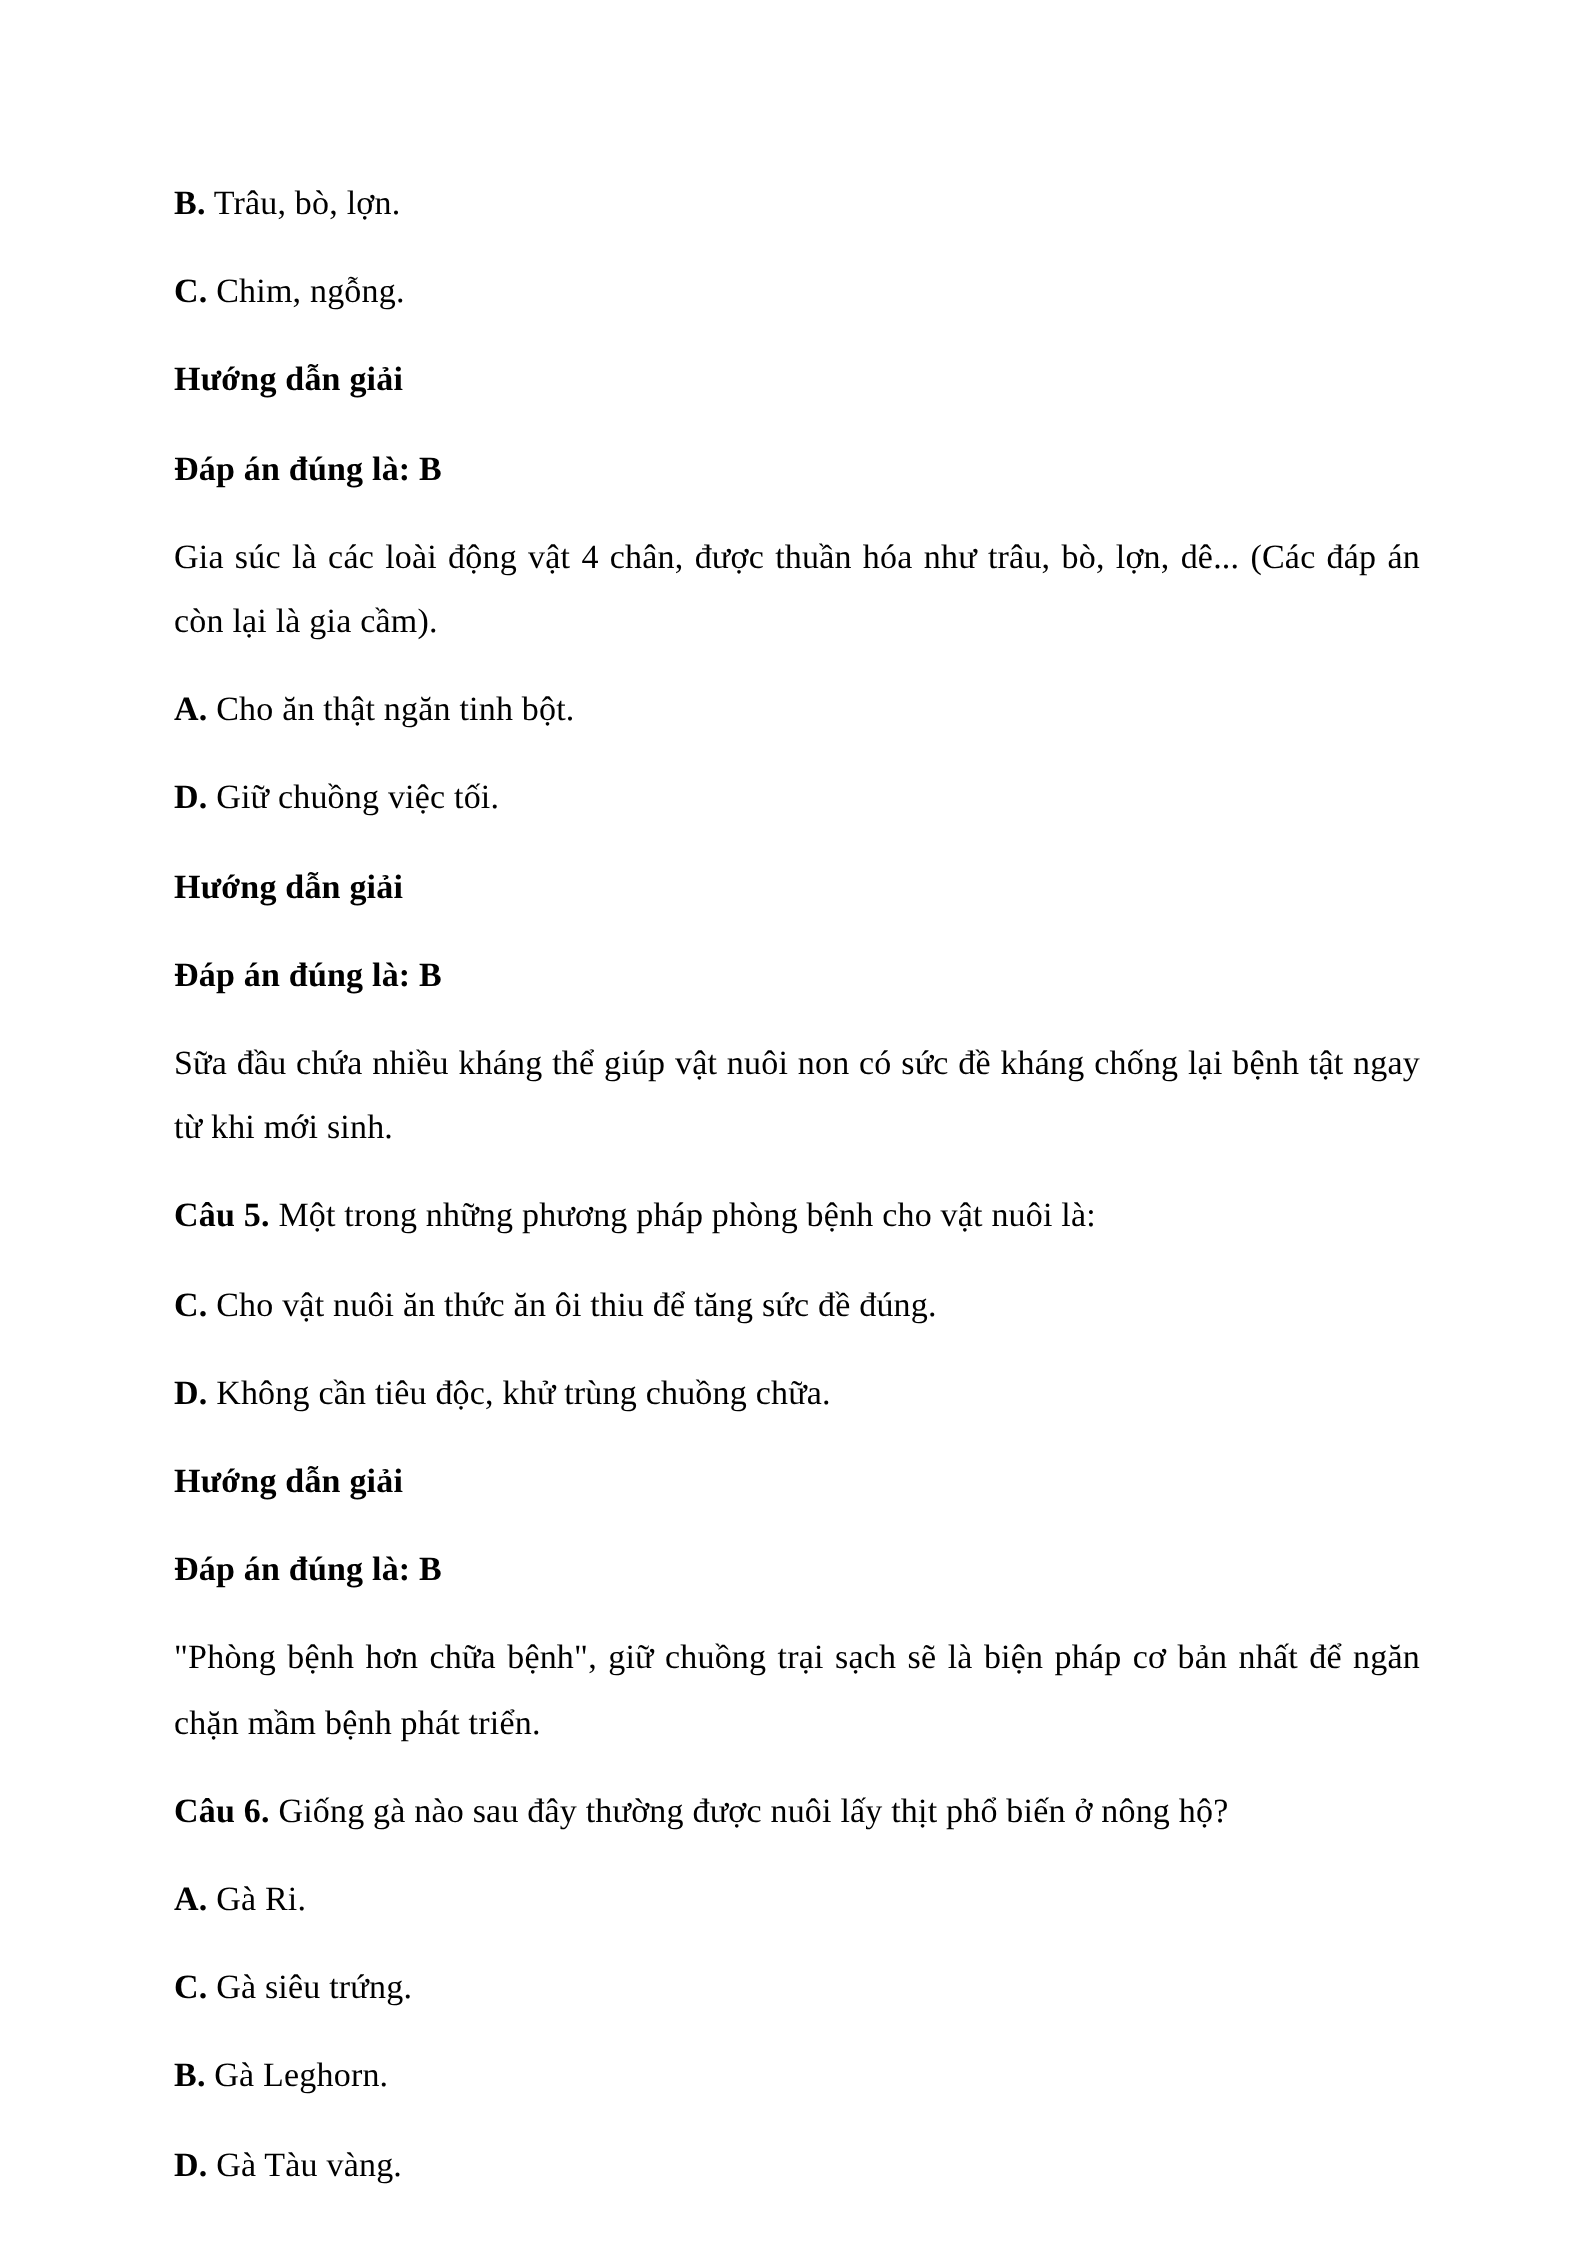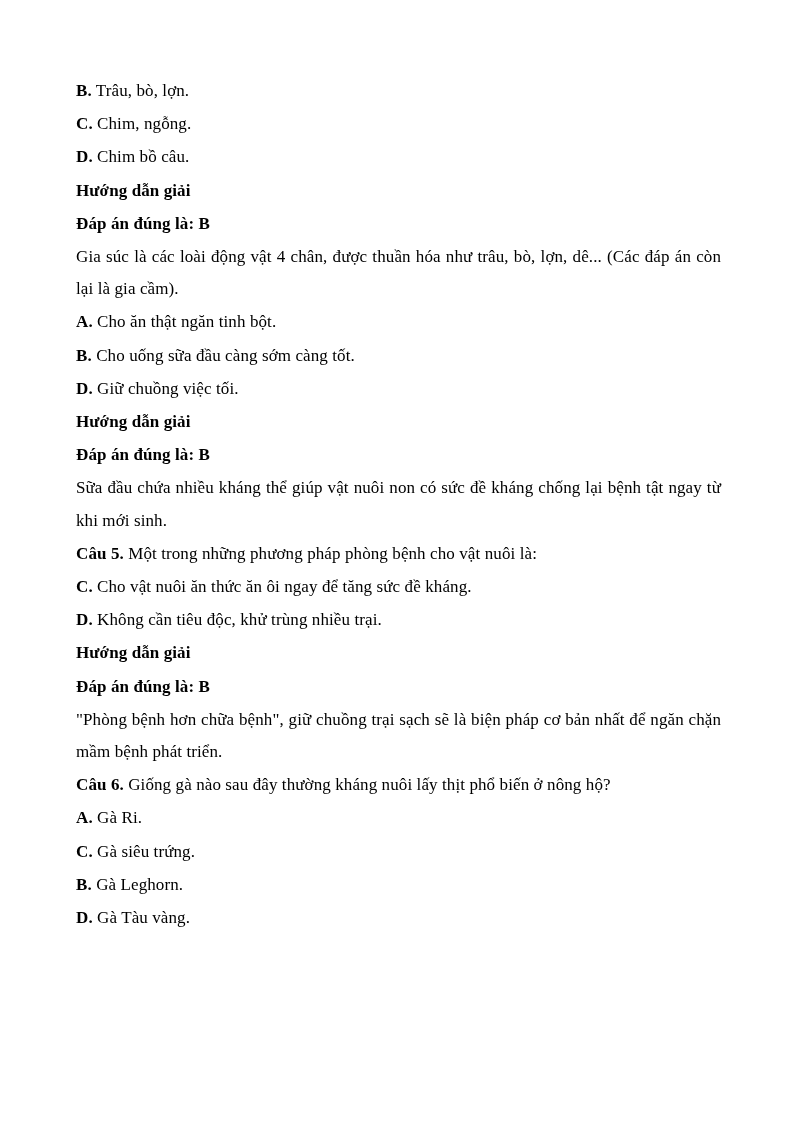--- a/index.html
+++ b/index.html
@@ -18,52 +18,50 @@
     height: 1122px;
     background: #ffffff;
     box-sizing: border-box;
     padding: 74px 72px 0 75px;
     overflow: hidden;
   }
   .doc-body {
     width: 100%;
   }
   .para {
-    margin: 1px;
+    margin: 12px;
     font-size: 17px;
     line-height: 32.2px;
     text-align: justify;
     letter-spacing: 0.1px;
   }
   .bold {
     font-weight: bold;
   }
 </style>
 </head>
 <body>
 
 <div class="page">
   <div class="doc-body">
       <p class="para"><span class="bold">B.</span><span> Trâu, bò, lợn.</span></p>
       <p class="para"><span class="bold">C.</span><span> Chim, ngỗng.</span></p>
-      <p class="para"><span class="bold">D.</span><span> Chim bồ câu.</span></p>
       <p class="para"><span class="bold">Hướng dẫn giải</span></p>
       <p class="para"><span class="bold">Đáp án đúng là: B</span></p>
       <p class="para"><span>Gia súc là các loài động vật 4 chân, được thuần hóa như trâu, bò, lợn, dê... (Các đáp án còn lại là gia cầm).</span></p>
       <p class="para"><span class="bold">A.</span><span> Cho ăn thật ngăn tinh bột.</span></p>
-      <p class="para"><span class="bold">B.</span><span> Cho uống sữa đầu càng sớm càng tốt.</span></p>
       <p class="para"><span class="bold">D.</span><span> Giữ chuồng việc tối.</span></p>
       <p class="para"><span class="bold">Hướng dẫn giải</span></p>
       <p class="para"><span class="bold">Đáp án đúng là: B</span></p>
       <p class="para"><span>Sữa đầu chứa nhiều kháng thể giúp vật nuôi non có sức đề kháng chống lại bệnh tật ngay từ khi mới sinh.</span></p>
       <p class="para"><span class="bold">Câu 5.</span><span> Một trong những phương pháp phòng bệnh cho vật nuôi là:</span></p>
-      <p class="para"><span class="bold">C.</span><span> Cho vật nuôi ăn thức ăn ôi ngay để tăng sức đề kháng.</span></p>
-      <p class="para"><span class="bold">D.</span><span> Không cần tiêu độc, khử trùng nhiều trại.</span></p>
+      <p class="para"><span class="bold">C.</span><span> Cho vật nuôi ăn thức ăn ôi thiu để tăng sức đề đúng.</span></p>
+      <p class="para"><span class="bold">D.</span><span> Không cần tiêu độc, khử trùng chuồng chữa.</span></p>
       <p class="para"><span class="bold">Hướng dẫn giải</span></p>
       <p class="para"><span class="bold">Đáp án đúng là: B</span></p>
       <p class="para"><span>"Phòng bệnh hơn chữa bệnh", giữ chuồng trại sạch sẽ là biện pháp cơ bản nhất để ngăn chặn mầm bệnh phát triển.</span></p>
-      <p class="para"><span class="bold">Câu 6.</span><span> Giống gà nào sau đây thường kháng nuôi lấy thịt phổ biến ở nông hộ?</span></p>
+      <p class="para"><span class="bold">Câu 6.</span><span> Giống gà nào sau đây thường được nuôi lấy thịt phổ biến ở nông hộ?</span></p>
       <p class="para"><span class="bold">A.</span><span> Gà Ri.</span></p>
       <p class="para"><span class="bold">C.</span><span> Gà siêu trứng.</span></p>
       <p class="para"><span class="bold">B.</span><span> Gà Leghorn.</span></p>
       <p class="para"><span class="bold">D.</span><span> Gà Tàu vàng.</span></p>
     </div>
 </div>
 
 </body></html>

